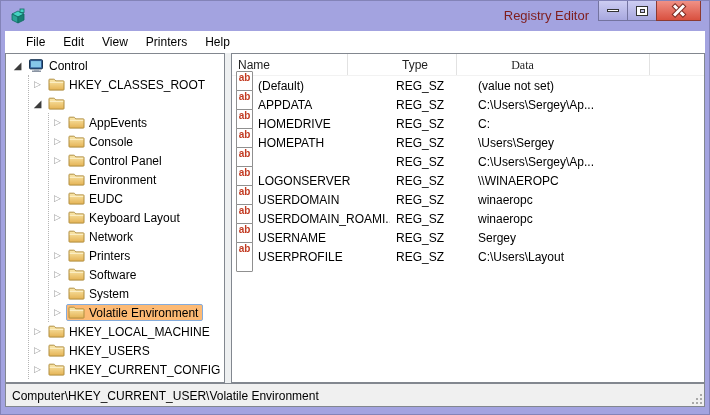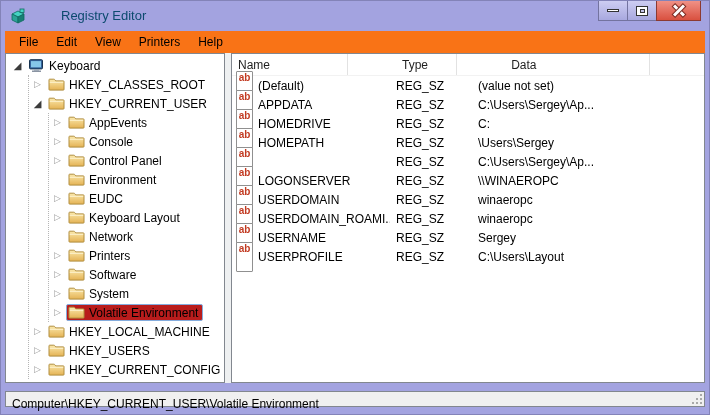--- a/index.html
+++ b/index.html
@@ -9,21 +9,21 @@
     position: relative; width: 710px; height: 415px;
     background: #a3a3e0; border: 1px solid #8383b8;
     font-size: 12px; color: #000; overflow: hidden;
   }
 
   
   .titlebar { position: absolute; top: 0; left: 0; right: 0; height: 30px; }
   .app-icon { position: absolute; left: 9px; top: 7px; width: 16px; height: 16px; }
   .title {
     position: absolute; left: 60px; right: 120px; top: 0; height: 30px;
-    line-height: 30px; text-align: left; font-size: 13px; color: #0c4a6e;
+    line-height: 30px; text-align: right; font-size: 13px; color: #7f1d1d;
     white-space: nowrap;
   }
   .controls { position: absolute; top: 0; right: 8px; display: flex; }
   .cbtn {
     width: 30px; height: 20px; border: 1px solid #73739f; border-top: none;
     background: linear-gradient(#cdcdf2, #a8a8df);
     display: flex; align-items: center; justify-content: center;
     position: relative;
   }
   .cbtn + .cbtn { margin-left: -1px; }
@@ -40,21 +40,21 @@
   .glyph-x i {
     position: absolute; left: 0; top: 5.5px; width: 14px; height: 3px;
     background: #fff; box-shadow: 0 0 0 1px #7d2b22;
   }
   .glyph-x i:first-child { transform: rotate(45deg); }
   .glyph-x i:last-child  { transform: rotate(-45deg); }
 
   
   .menubar {
     position: absolute; top: 30px; left: 4px; right: 4px; height: 22px;
-    background: #f97316; display: flex; align-items: stretch; padding-left: 5px;
+    background: #ffffff; display: flex; align-items: stretch; padding-left: 12px;
   }
   .menu-item { padding: 0 9px; line-height: 22px; }
 
   
   .content {
     position: absolute; top: 52px; left: 4px; right: 4px; height: 330px;
     background: #eef0f1; display: flex;
   }
   .tree-pane {
     width: 220px; background: #fff; border: 1px solid #82878f;
@@ -64,46 +64,46 @@
   .list-pane {
     flex: 1; background: #fff; border: 1px solid #82878f;
     display: flex; flex-direction: column; overflow: hidden;
   }
 
   
   .trow { display: flex; align-items: center; height: 19px; white-space: nowrap; }
   .arr { width: 17px; flex: none; text-align: center; font-size: 9px; color: #9a9a9a; line-height: 19px; }
   .arr.expanded { color: #3c3c3c; font-size: 10px; }
   .iw { display: inline-flex; align-items: center; border: 1px solid transparent; border-radius: 2px; padding: 0 4px 0 1px; height: 17px; }
-  .iw.selected { background: #b91c1c; border-color: #84acdd; }
+  .iw.selected { background: #fdba74; border-color: #84acdd; }
   .ticon { width: 19px; flex: none; display: flex; align-items: center; }
   .tlabel { padding-left: 2px; }
   .children { margin-left: 19px; border-left: 1px dotted #b5b5b5; }
 
   
   .lheader { display: flex; height: 22px; flex: none; border-bottom: 1px solid #f2f2f2; gap: 48px; }
   .hcell { padding: 4px 0 0 6px; border-right: 1px solid #e2e2e2; color: #1f1f1f; }
   .h-name { width: 158px; }
   .h-type { width: 82px; }
-  .h-data { width: 198px; }
+  .h-data { width: 198px; font-family: Liberation Serif, serif; }
   .h-fill { flex: 1; border-right: none; }
   .lrow { display: flex; height: 19px; align-items: center; }
   .c-name { width: 158px; display: flex; align-items: center; padding-left: 4px; overflow: hidden; white-space: nowrap; }
   .c-type { width: 82px; padding-left: 6px; white-space: nowrap; }
   .c-data { flex: 1; padding-left: 6px; white-space: nowrap; overflow: hidden; }
   .ab-icon {
     width: 17px; height: 30px; flex: none; margin-right: 5px;
     border: 1px solid #909090; background: #fff;
     color: #c23b22; font-size: 10px; font-weight: bold; line-height: 11px;
     text-align: center; border-radius: 1px;
   }
 
   
   .statusbar {
-    position: absolute; left: 4px; right: 4px; bottom: 7px; height: 16px;
+    position: absolute; left: 4px; right: 4px; bottom: 7px; height: 24px;
     background: #f0f0f0; border: 1px solid #82878f;
     line-height: 24px; padding-left: 6px; white-space: nowrap;
   }
   .grip { position: absolute; right: 2px; bottom: 2px; width: 11px; height: 11px; }
   .grip i { position: absolute; width: 2px; height: 2px; background: #a9a9a9; }
 </style>
 </head>
 <body>
 
 <svg width="0" height="0" style="position:absolute">
@@ -159,21 +159,21 @@
           <span class="arr expanded">◢</span>
           <span class="iw">
             <span class="ticon">
               <svg width="17" height="13" viewBox="0 0 17 13">
                 <rect x="1.5" y="0.7" width="13" height="9.2" rx="1" fill="#35639d" stroke="#16324f"></rect>
                 <rect x="3" y="2.1" width="10" height="6.2" fill="#85c7ea"></rect>
                 <rect x="6" y="10" width="5" height="1.6" fill="#9aa7b8"></rect>
                 <rect x="4" y="11.6" width="9" height="1.2" fill="#6e7b8c"></rect>
               </svg>
             </span>
-            <span class="tlabel">Keyboard</span>
+            <span class="tlabel">Control</span>
           </span>
         </div>
         <div class="children">
           <div class="trow">
             <span class="arr collapsed">▷</span>
             <span class="iw">
               <span class="ticon">
                 <svg width="17" height="13" viewBox="0 0 17 13">
                   <path d="M1 11.5 L1 1.8 Q1 1.2 1.6 1.2 L5.8 1.2 Q6.4 1.2 6.8 1.7 L7.7 2.9 L15.4 2.9 Q16 2.9 16 3.5 L16 11.5 Q16 12.1 15.4 12.1 L1.6 12.1 Q1 12.1 1 11.5 Z" fill="url(#fg)" stroke="#b08d3e" stroke-width="1"></path>
                   <path d="M1.8 4.3 L15.2 4.3" stroke="#fdf3d0" stroke-width="1"></path>
@@ -184,21 +184,20 @@
           </div>
           <div class="trow">
             <span class="arr expanded">◢</span>
             <span class="iw">
               <span class="ticon">
                 <svg width="17" height="13" viewBox="0 0 17 13">
                   <path d="M1 11.5 L1 1.8 Q1 1.2 1.6 1.2 L5.8 1.2 Q6.4 1.2 6.8 1.7 L7.7 2.9 L15.4 2.9 Q16 2.9 16 3.5 L16 11.5 Q16 12.1 15.4 12.1 L1.6 12.1 Q1 12.1 1 11.5 Z" fill="url(#fg)" stroke="#b08d3e" stroke-width="1"></path>
                   <path d="M1.8 4.3 L15.2 4.3" stroke="#fdf3d0" stroke-width="1"></path>
                 </svg>
               </span>
-              <span class="tlabel">HKEY_CURRENT_USER</span>
             </span>
           </div>
           <div class="children">
             <div class="trow">
               <span class="arr collapsed">▷</span>
               <span class="iw">
                 <span class="ticon">
                   <svg width="17" height="13" viewBox="0 0 17 13">
                     <path d="M1 11.5 L1 1.8 Q1 1.2 1.6 1.2 L5.8 1.2 Q6.4 1.2 6.8 1.7 L7.7 2.9 L15.4 2.9 Q16 2.9 16 3.5 L16 11.5 Q16 12.1 15.4 12.1 L1.6 12.1 Q1 12.1 1 11.5 Z" fill="url(#fg)" stroke="#b08d3e" stroke-width="1"></path>
                     <path d="M1.8 4.3 L15.2 4.3" stroke="#fdf3d0" stroke-width="1"></path>

